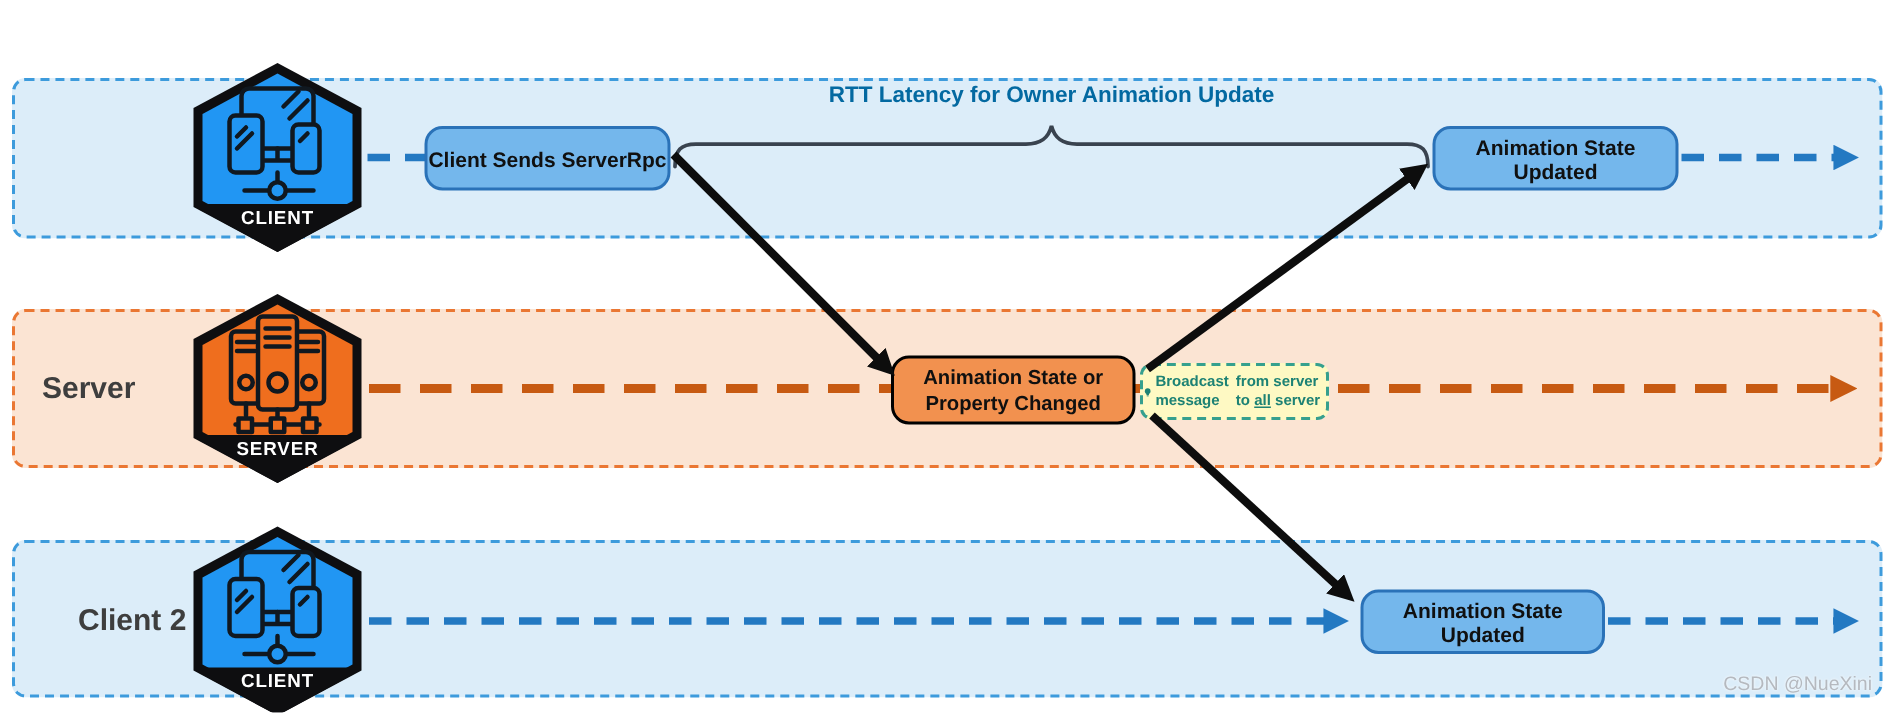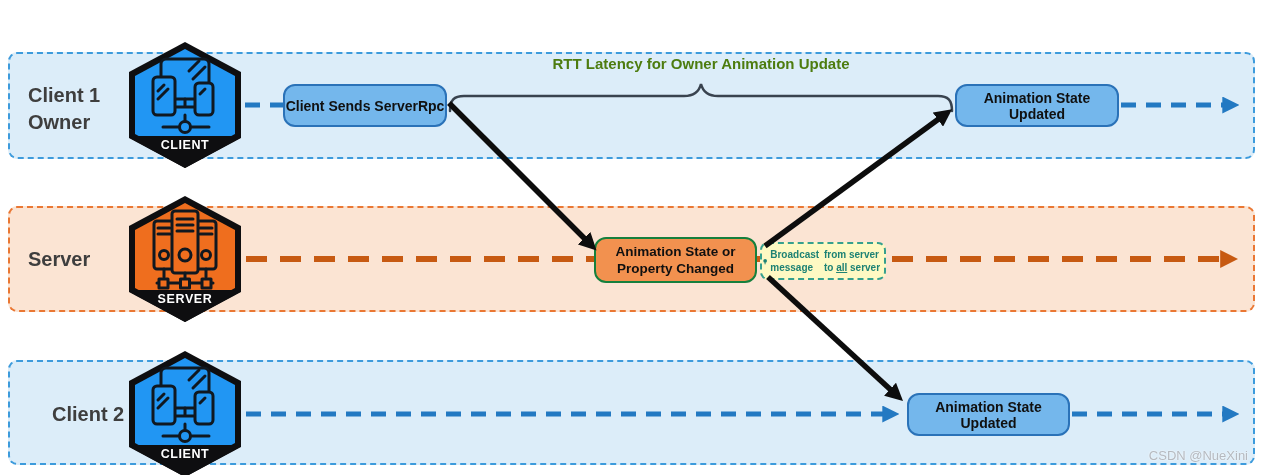--- a/index.html
+++ b/index.html
@@ -23,25 +23,25 @@
   .hex{position:absolute;left:127px;width:116px;height:128px;}
   #hex-client1{top:41px;} #hex-server{top:195px;} #hex-client2{top:350px;}
   .hex-badge{position:absolute;left:127px;width:116px;text-align:center;color:#ffffff;
              font-size:12.5px;font-weight:700;letter-spacing:.6px;}
   #badge-client1{top:138px;} #badge-server{top:292px;} #badge-client2{top:447px;}
 
   .ebox{position:absolute;display:flex;align-items:center;justify-content:center;text-align:center;
         font-weight:700;color:#101010;box-sizing:border-box;border-radius:12px;}
   #box-rpc   {left:283px;top:84px; width:164px;height:43px;background:#74b7ec;border:2px solid #2a72b8;font-size:14px;text-align:center;}
   #box-upd1  {left:955px;top:84px; width:164px;height:43px;background:#74b7ec;border:2px solid #2a72b8;font-size:14px;}
-  #box-server{left:594px;top:237px;width:163px;height:46px;background:#f2914f;border:2px solid #15803d;font-size:13.5px;line-height:1.28;}
+  #box-server{left:594px;top:237px;width:163px;height:46px;background:#f2914f;border:2px solid #000000;font-size:13.5px;line-height:1.28;}
   #box-upd2  {left:907px;top:393px;width:163px;height:43px;background:#74b7ec;border:2px solid #2a72b8;font-size:14px;}
 
   #rtt{position:absolute;left:451px;top:55px;width:500px;text-align:center;
-       font-size:15px;font-weight:700;color:#4d7c0f;}
+       font-size:15px;font-weight:700;color:#0369a1;}
 
   #note{position:absolute;left:760px;top:242px;width:126px;height:38px;box-sizing:border-box;
         background:#fef9c3;border:2px dashed #35a08e;border-radius:8px;color:#1d8274;
         font-size:10px;font-weight:600;display:flex;flex-direction:row;align-items:center;
         justify-content:center;line-height:1.3;}
   .note-line1{display:flex;align-items:center;gap:2px;}
   .u{text-decoration:underline;}
 
   #watermark{position:absolute;right:14px;top:448px;font-size:13px;color:#b5b9bf;
              text-shadow:0 0 2px #ffffff;}
@@ -49,24 +49,20 @@
 </head>
 <body>
 
 <div id="canvas">
 
 
   <div class="lane" id="lane-client1"></div>
   <div class="lane" id="lane-server"></div>
   <div class="lane" id="lane-client2"></div>
 
-  <div class="lane-label" id="label-client1">
-    <div>Client 1</div>
-    <div>Owner</div>
-  </div>
   <div class="lane-label" id="label-server">Server</div>
   <div class="lane-label" id="label-client2">Client 2</div>
 
   <svg class="layer" width="1262" height="475">
     <defs>
       <marker id="ab" viewBox="0 0 10 10" refX="1" refY="5" markerWidth="3.4" markerHeight="3.4" orient="auto">
         <path d="M0,0 L10,5 L0,10 z" fill="#2379c2"></path>
       </marker>
       <marker id="ao" viewBox="0 0 10 10" refX="1" refY="5" markerWidth="3" markerHeight="3" orient="auto">
         <path d="M0,0 L10,5 L0,10 z" fill="#c75a12"></path>

